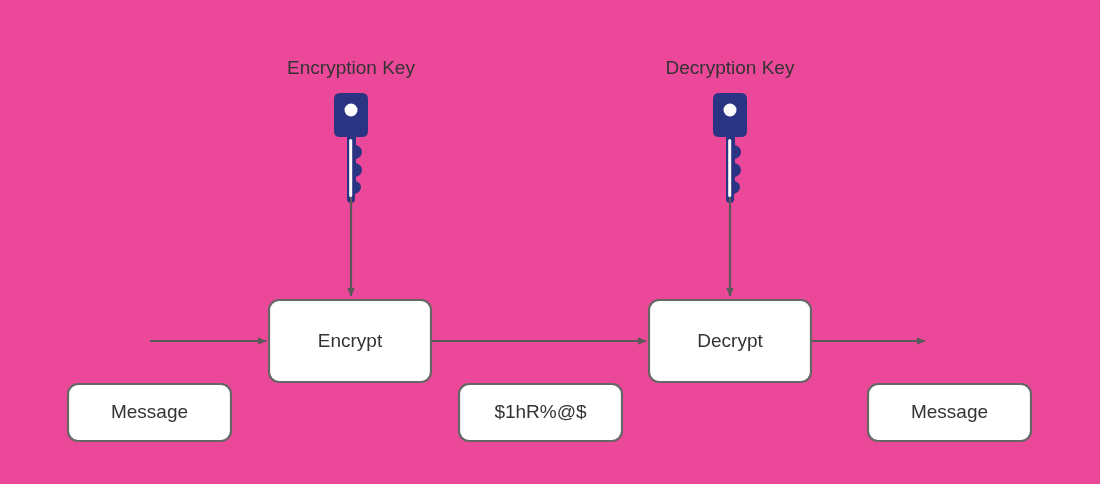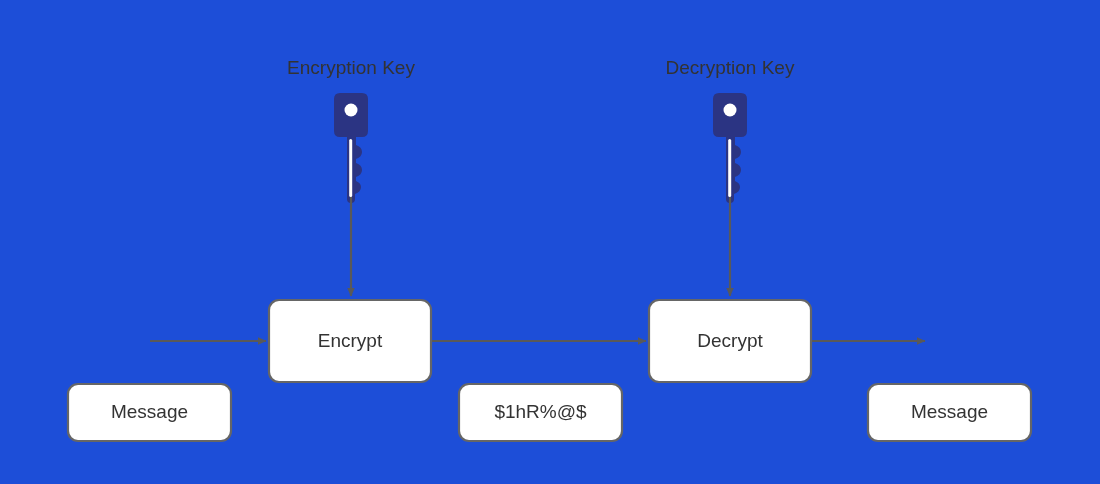--- a/index.html
+++ b/index.html
@@ -4,21 +4,21 @@
 <style>
   html, body {
     margin: 0;
     padding: 0;
     background: #ffffff;
   }
   #canvas {
     position: relative;
     width: 1100px;
     height: 484px;
-    background: #1d4ed8;
+    background: #ec4899;
     overflow: hidden;
     font-family: "Liberation Sans", sans-serif;
   }
   #diagram-svg {
     position: absolute;
     left: 0;
     top: 0;
     width: 1100px;
     height: 484px;
   }

